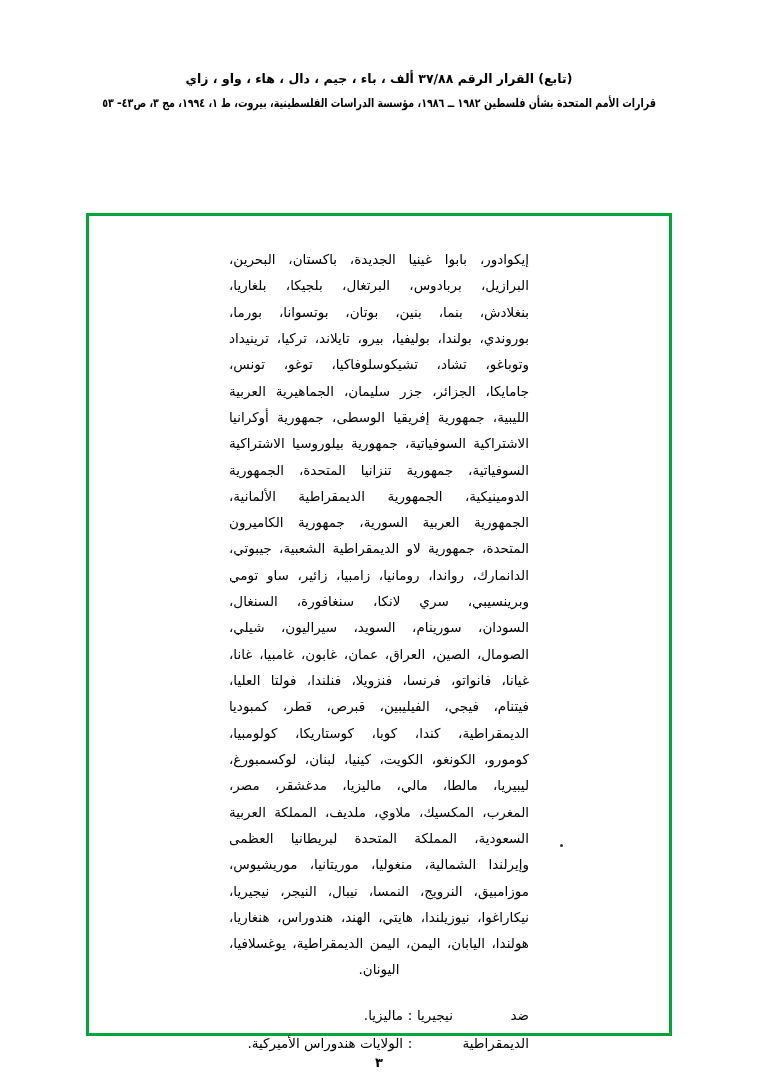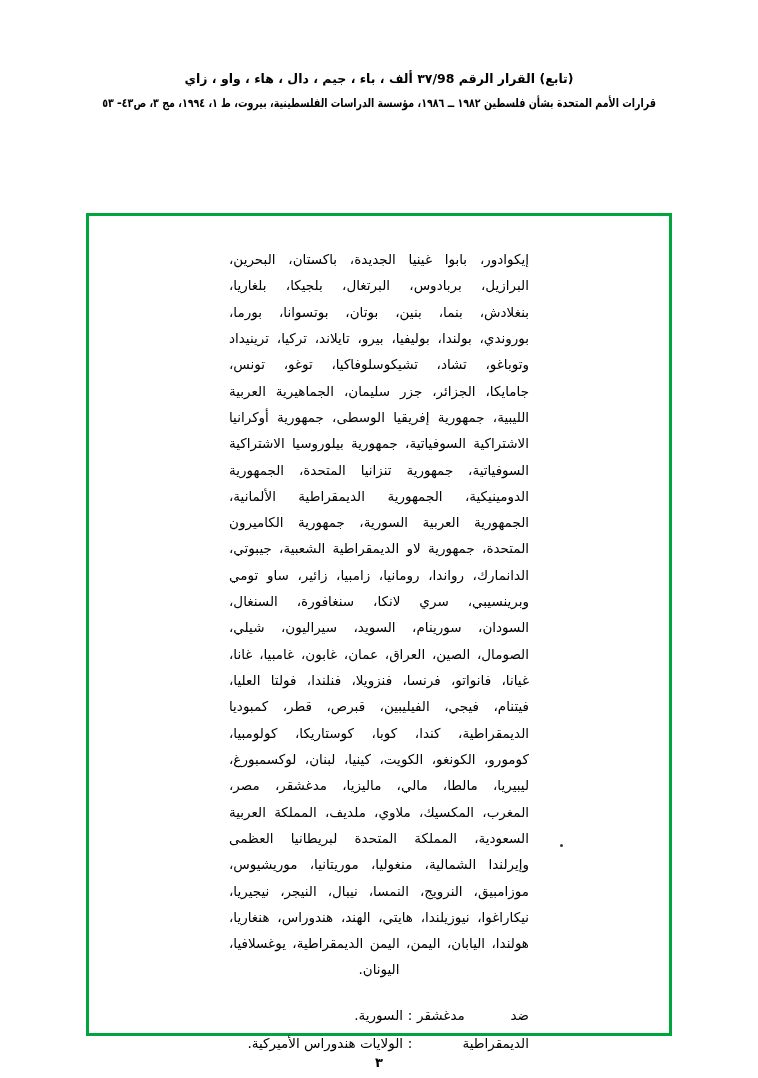--- a/index.html
+++ b/index.html
@@ -115,35 +115,35 @@
     background: #333;
     border-radius: 50%;
   }
 </style>
 </head>
 <body>
 
 <div class="page">
 
   <div class="header">
-    <div class="header-title">(تابع) القرار الرقم ٣٧/98 ألف ، باء ، جيم ، دال ، هاء ، واو ، زاي</div>
+    <div class="header-title">(تابع) القرار الرقم ٣٧/٨٨ ألف ، باء ، جيم ، دال ، هاء ، واو ، زاي</div>
     <div class="header-sub">قرارات الأمم المتحدة بشأن فلسطين ١٩٨٢ ــ ١٩٨٦، مؤسسة الدراسات الفلسطينية، بيروت، ط ١، ١٩٩٤، مج ٣، ص٤٣– ٥٣</div>
   </div>
 
   <div class="frame">
     <div class="frame-inner">
 
       <div class="body-text">إيكوادور، بابوا غينيا الجديدة، باكستان، البحرين، البرازيل، بربادوس، البرتغال، بلجيكا، بلغاريا، بنغلادش، بنما، بنين، بوتان، بوتسوانا، بورما، بوروندي، بولندا، بوليفيا، بيرو، تايلاند، تركيا، ترينيداد وتوباغو، تشاد، تشيكوسلوفاكيا، توغو، تونس، جامايكا، الجزائر، جزر سليمان، الجماهيرية العربية الليبية، جمهورية إفريقيا الوسطى، جمهورية أوكرانيا الاشتراكية السوفياتية، جمهورية بيلوروسيا الاشتراكية السوفياتية، جمهورية تنزانيا المتحدة، الجمهورية الدومينيكية، الجمهورية الديمقراطية الألمانية، الجمهورية العربية السورية، جمهورية الكاميرون المتحدة، جمهورية لاو الديمقراطية الشعبية، جيبوتي، الدانمارك، رواندا، رومانيا، زامبيا، زائير، ساو تومي وبرينسيبي، سري لانكا، سنغافورة، السنغال، السودان، سورينام، السويد، سيراليون، شيلي، الصومال، الصين، العراق، عمان، غابون، غامبيا، غانا، غيانا، فانواتو، فرنسا، فنزويلا، فنلندا، فولتا العليا، فيتنام، فيجي، الفيليبين، قبرص، قطر، كمبوديا الديمقراطية، كندا، كوبا، كوستاريكا، كولومبيا، كومورو، الكونغو، الكويت، كينيا، لبنان، لوكسمبورغ، ليبيريا، مالطا، مالي، ماليزيا، مدغشقر، مصر، المغرب، المكسيك، ملاوي، ملديف، المملكة العربية السعودية، المملكة المتحدة لبريطانيا العظمى وإيرلندا الشمالية، منغوليا، موريتانيا، موريشيوس، موزامبيق، النرويج، النمسا، نيبال، النيجر، نيجيريا، نيكاراغوا، نيوزيلندا، هايتي، الهند، هندوراس، هنغاريا، هولندا، اليابان، اليمن، اليمن الديمقراطية، يوغسلافيا، اليونان.</div>
 
       <div class="votes">
 
         <div class="vote-row">
-          <span class="vote-label">ضد مدغشقر</span>
+          <span class="vote-label">ضد نيجيريا</span>
           <span class="vote-colon">:</span>
-          <span class="vote-value">السورية.</span>
+          <span class="vote-value">ماليزيا.</span>
         </div>
 
         <div class="vote-row">
           <span class="vote-label">الديمقراطية</span>
           <span class="vote-colon">:</span>
           <span class="vote-value">الولايات هندوراس الأميركية.</span>
         </div>
 
       </div>
     </div>

